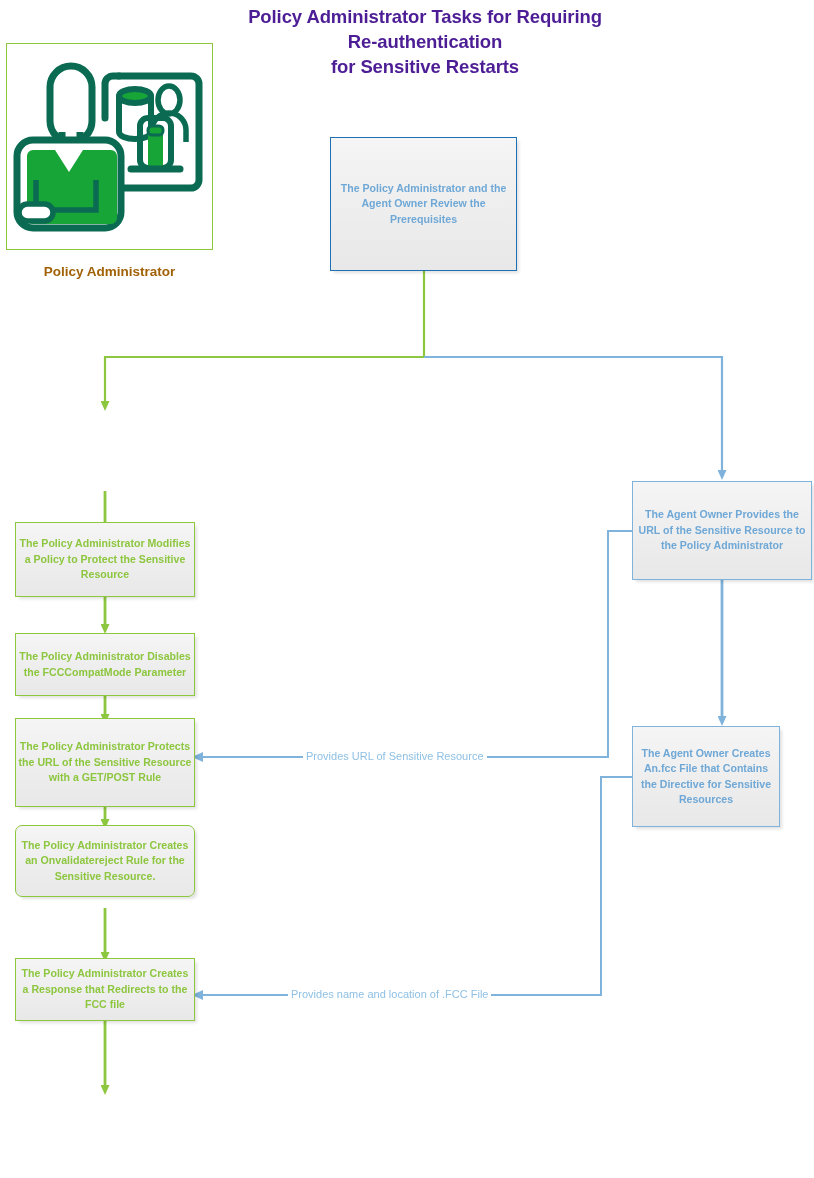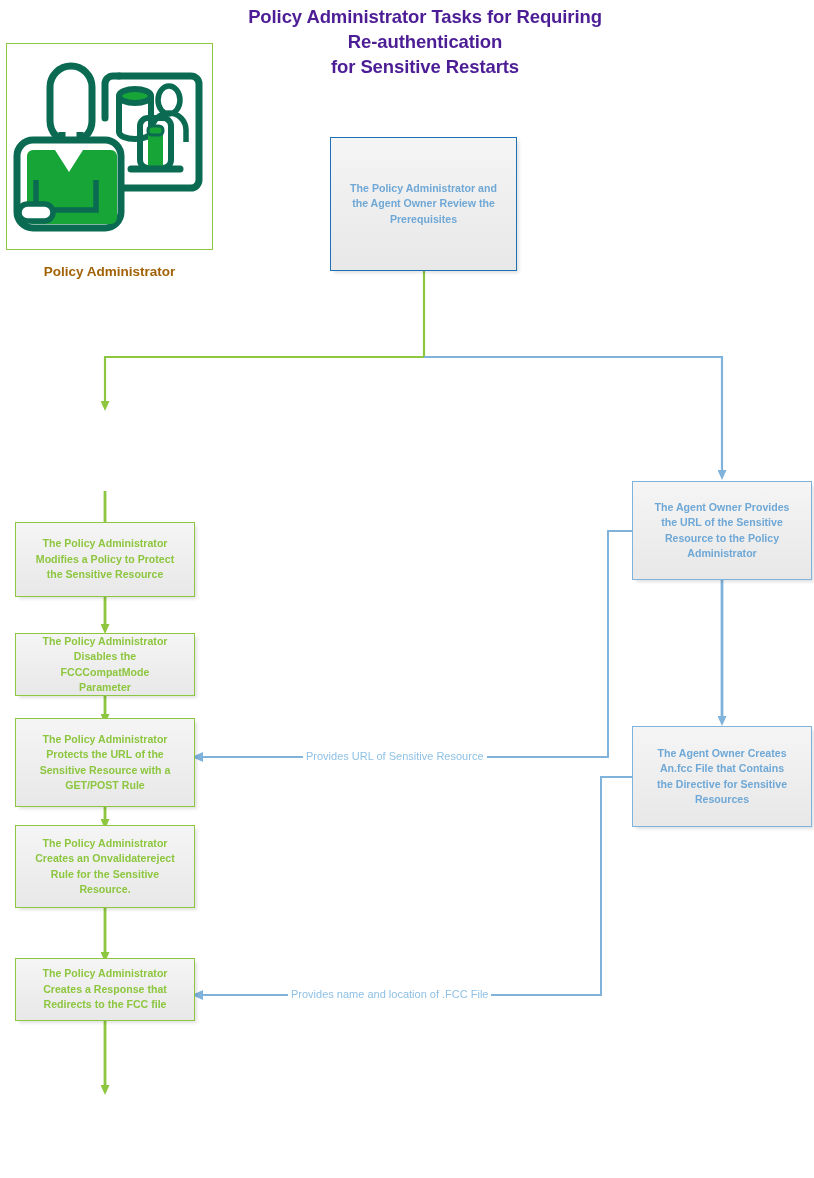--- a/index.html
+++ b/index.html
@@ -70,21 +70,21 @@
   .node {
     position: absolute;
     box-sizing: border-box;
     display: flex;
     align-items: center;
     justify-content: center;
     text-align: center;
     font-size: 10.6px;
     font-weight: bold;
     line-height: 15.5px;
-    padding: 4px 18px;
+    padding: 4px 2px;
     background: linear-gradient(180deg, #f5f5f5 0%, #ededed 60%, #e8e8e8 100%);
     box-shadow: 3px 3px 3px -1px rgba(0,0,0,0.12);
   }
   .node.green {
     border: 1.5px solid #8DC63F;
     color: #8DC63F;
   }
   .node.blue {
     border: 1px solid #7FB3DC;
     color: #6FA8D6;
@@ -188,34 +188,34 @@
   </div>
 
   <div class="node green" style="left:15px; top:633px; width:180px; height:63px;">
     <span>The Policy Administrator Disables the FCCCompatMode Parameter</span>
   </div>
 
   <div class="node green" style="left:15px; top:718px; width:180px; height:89px;">
     <span>The Policy Administrator Protects the URL of the Sensitive Resource with a GET/POST Rule</span>
   </div>
 
-  <div class="node green" style="left:15px; top:825px; width:180px; height:83px;">
+  <div class="node green" style="left:15px; top:825px; width:180px; height:72px;border-radius:7px;">
     <span>The Policy Administrator Creates an Onvalidatereject Rule for the Sensitive Resource.</span>
   </div>
 
   <div class="node green" style="left:15px; top:958px; width:180px; height:63px;">
     <span>The Policy Administrator Creates a Response that Redirects to the FCC file</span>
   </div>
 
 
   <div class="node blue" style="left:632px; top:481px; width:180px; height:99px;">
     <span>The Agent Owner Provides the URL of the Sensitive Resource to the Policy Administrator</span>
   </div>
 
-  <div class="node blue" style="left:632px; top:726px; width:180px; height:101px;">
+  <div class="node blue" style="left:632px; top:726px; width:148px; height:101px;">
     <span>The Agent Owner Creates An.fcc File that Contains the Directive for Sensitive Resources</span>
   </div>
 
   <div class="edge-label" style="left:303px; top:750px;">Provides URL of Sensitive Resource</div>
 
   <div class="edge-label" style="left:288px; top:988px;">Provides name and location of .FCC File</div>
 
 </div>
 
 </body></html>

